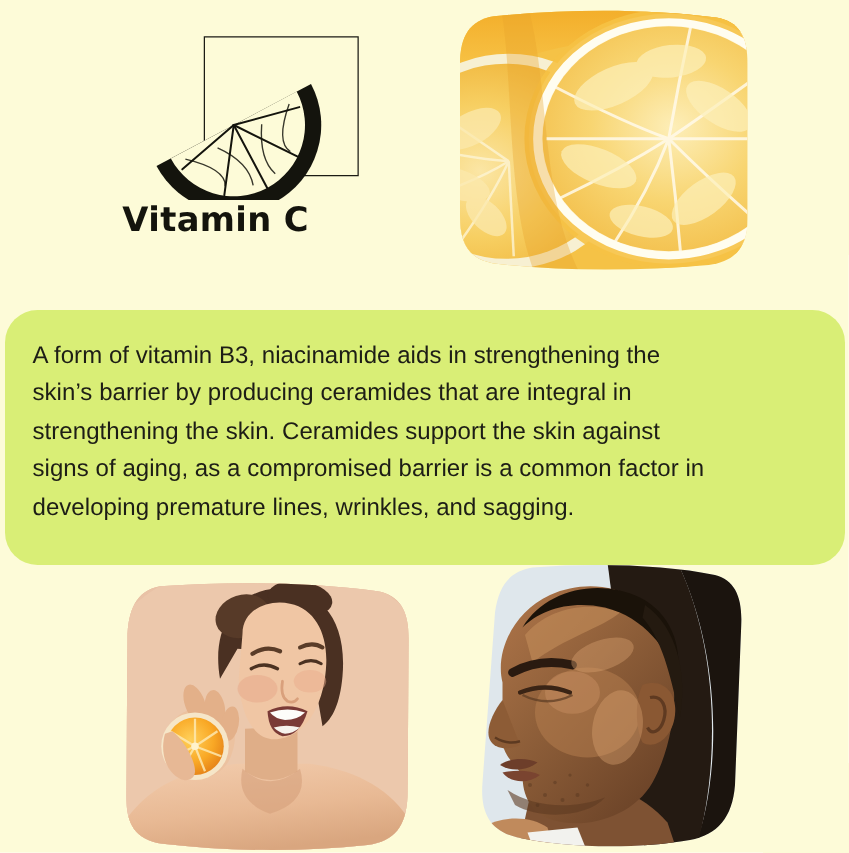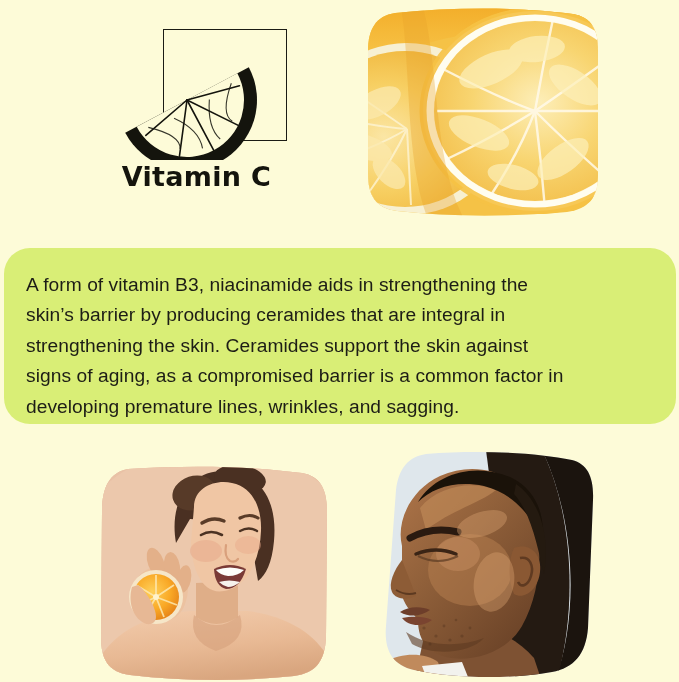--- a/index.html
+++ b/index.html
@@ -57,39 +57,38 @@
     left: 0px;
     top: 160px;
     width: 345px;
     text-align: center;
     font-family: "DejaVu Sans", sans-serif;
     font-weight: bold;
     font-size: 27px;
     letter-spacing: 0.3px;
     color: #14140d;
     line-height: 34px;
-    margin-left: 24px;
   }
 
   
   #lemon-photo {
     position: absolute;
     left: 367px;
     top: 7px;
     width: 232px;
     height: 210px;
   }
 
   
   #desc-card {
     position: absolute;
     left: 4px;
     top: 248px;
     width: 672px;
-    height: 176px;
+    height: 204px;
     background: #d9ee76;
     border-radius: 26px;
     box-sizing: border-box;
   }
   #desc-text {
     position: absolute;
     left: 22px;
     top: 22px;
     width: 640px;
     font-family: "Liberation Sans", sans-serif;

